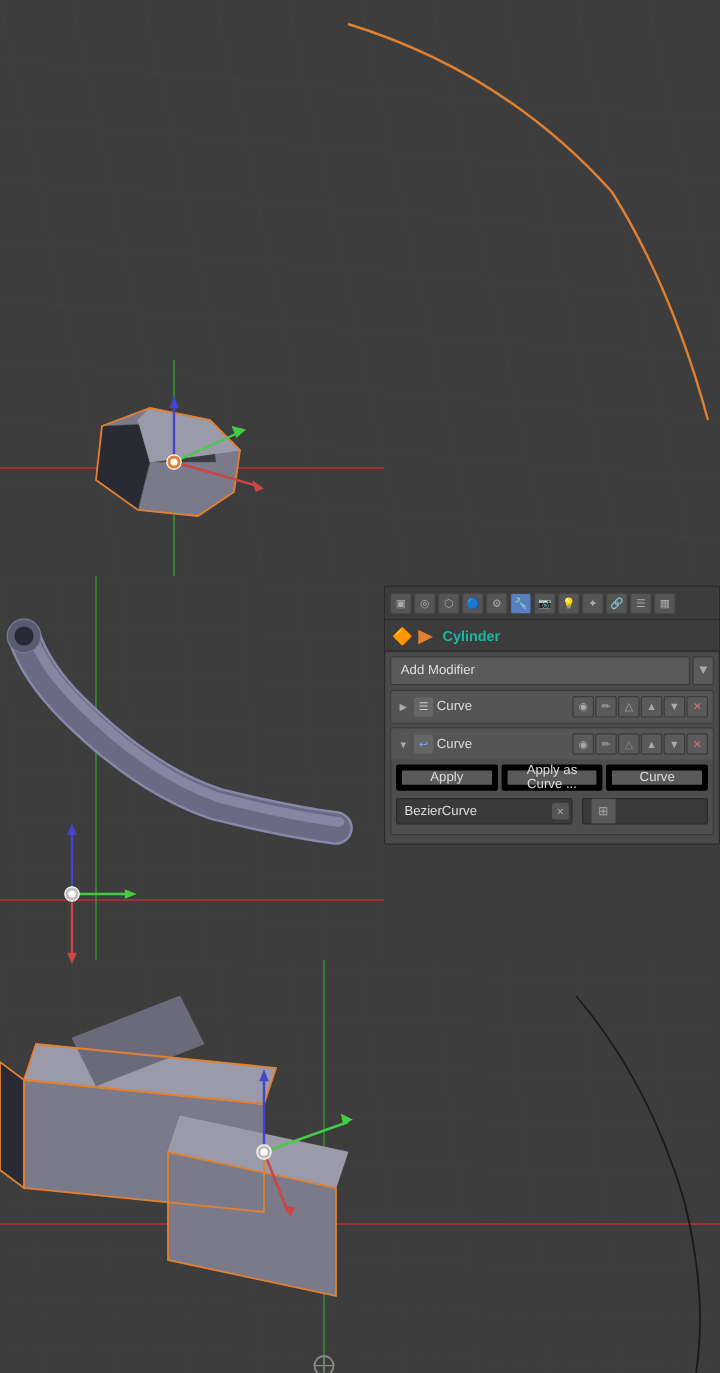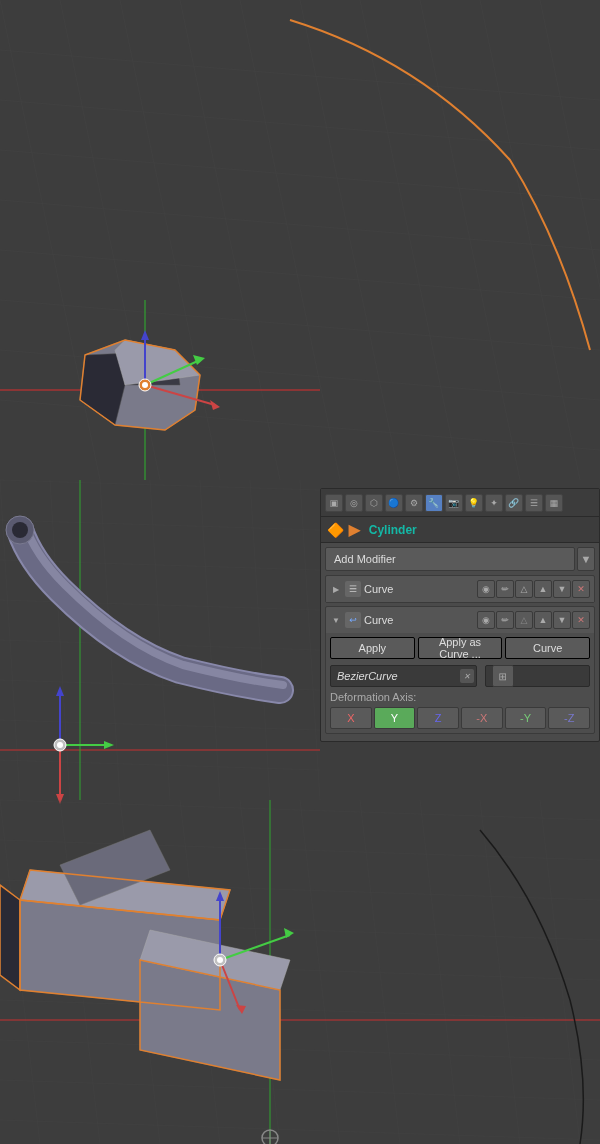--- a/index.html
+++ b/index.html
@@ -197,21 +197,21 @@
 
     .action-buttons {
       display: flex;
       gap: 3px;
       margin-bottom: 6px;
     }
 
     .action-btn {
       flex: 1;
       background: #5a5a5a;
-      border: 1px solid #000000;
+      border: 5px solid #000000;
       border-radius: 2px;
       color: #ddd;
       padding: 3px 6px;
       font-size: 11px;
       cursor: pointer;
       text-align: center;
       height: 22px;
       display: flex;
       align-items: center;
       justify-content: center;
@@ -565,38 +565,27 @@
         <div class="modifier-body">
 
           <div class="action-buttons">
             <div class="action-btn">Apply</div>
             <div class="action-btn">Apply as Curve ...</div>
             <div class="action-btn">Curve</div>
           </div>
 
 
           <div class="field-row">
-            <div class="field-input with-clear" style="flex:1.5;font-style:italic;">
+            <div class="field-input with-clear" style="flex:1.5;">
               <span>BezierCurve</span>
               <div class="clear-btn">✕</div>
             </div>
             <div class="field-input" style="margin-left:4px; flex:1;">
               <div class="field-icon-btn">⊞</div>
             </div>
           </div>
 
-          <div style="margin-top:4px;">
-            <div class="axis-label">Deformation Axis:</div>
-            <div class="axis-buttons">
-              <div class="axis-btn pos-x">X</div>
-              <div class="axis-btn active-y">Y</div>
-              <div class="axis-btn pos-z">Z</div>
-              <div class="axis-btn neg-x">-X</div>
-              <div class="axis-btn neg-y">-Y</div>
-              <div class="axis-btn neg-z">-Z</div>
-            </div>
-          </div>
         </div>
       </div>
     </div>
   </div>
 
 </div>
 
 </body></html>

